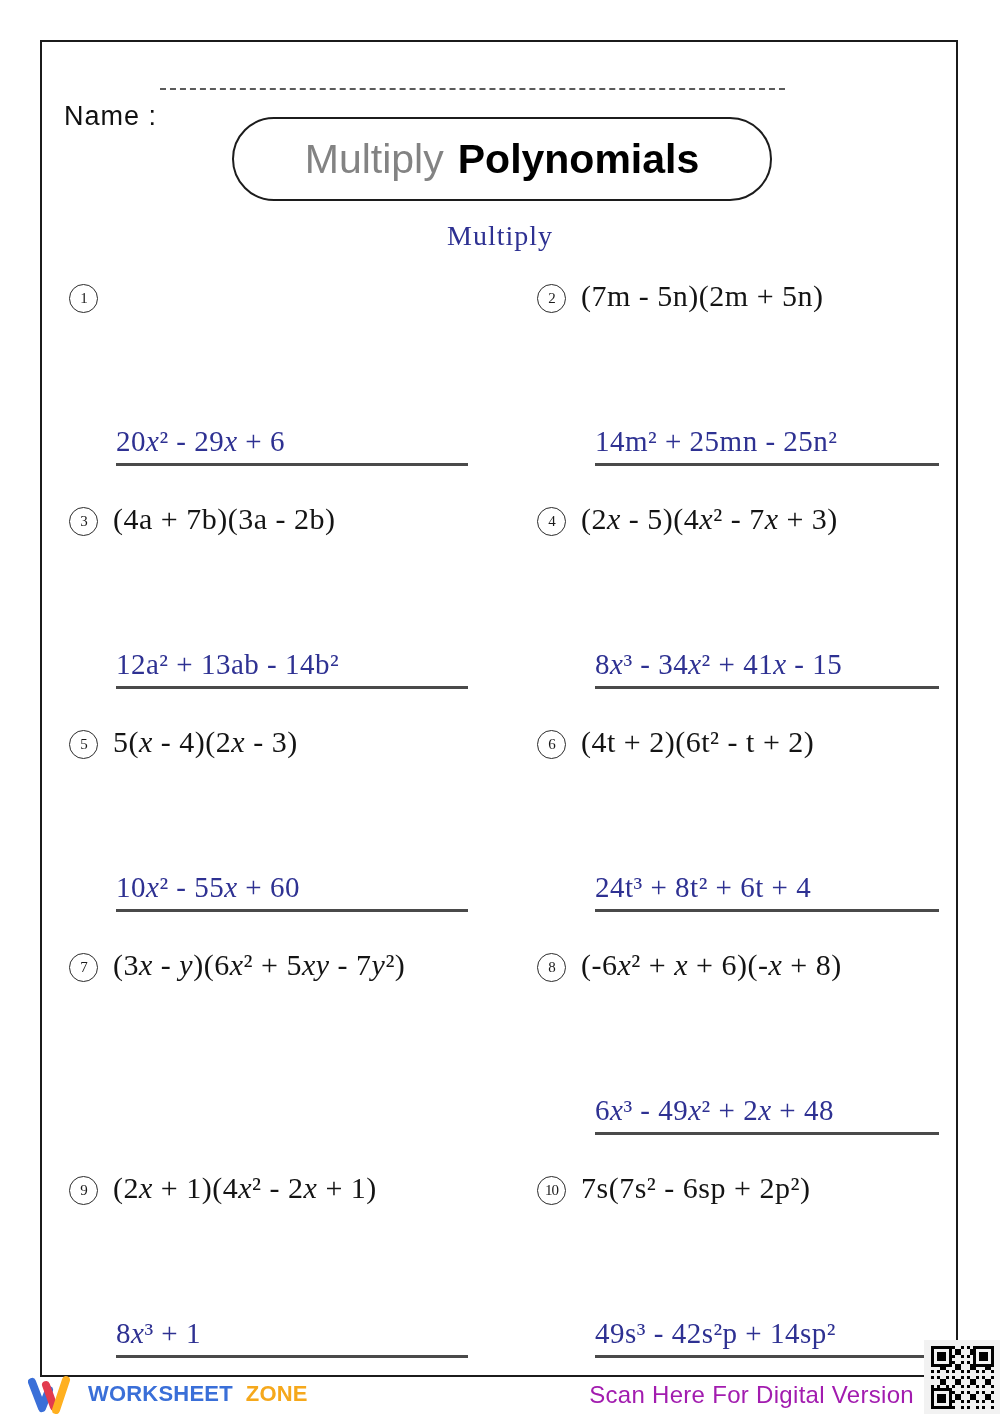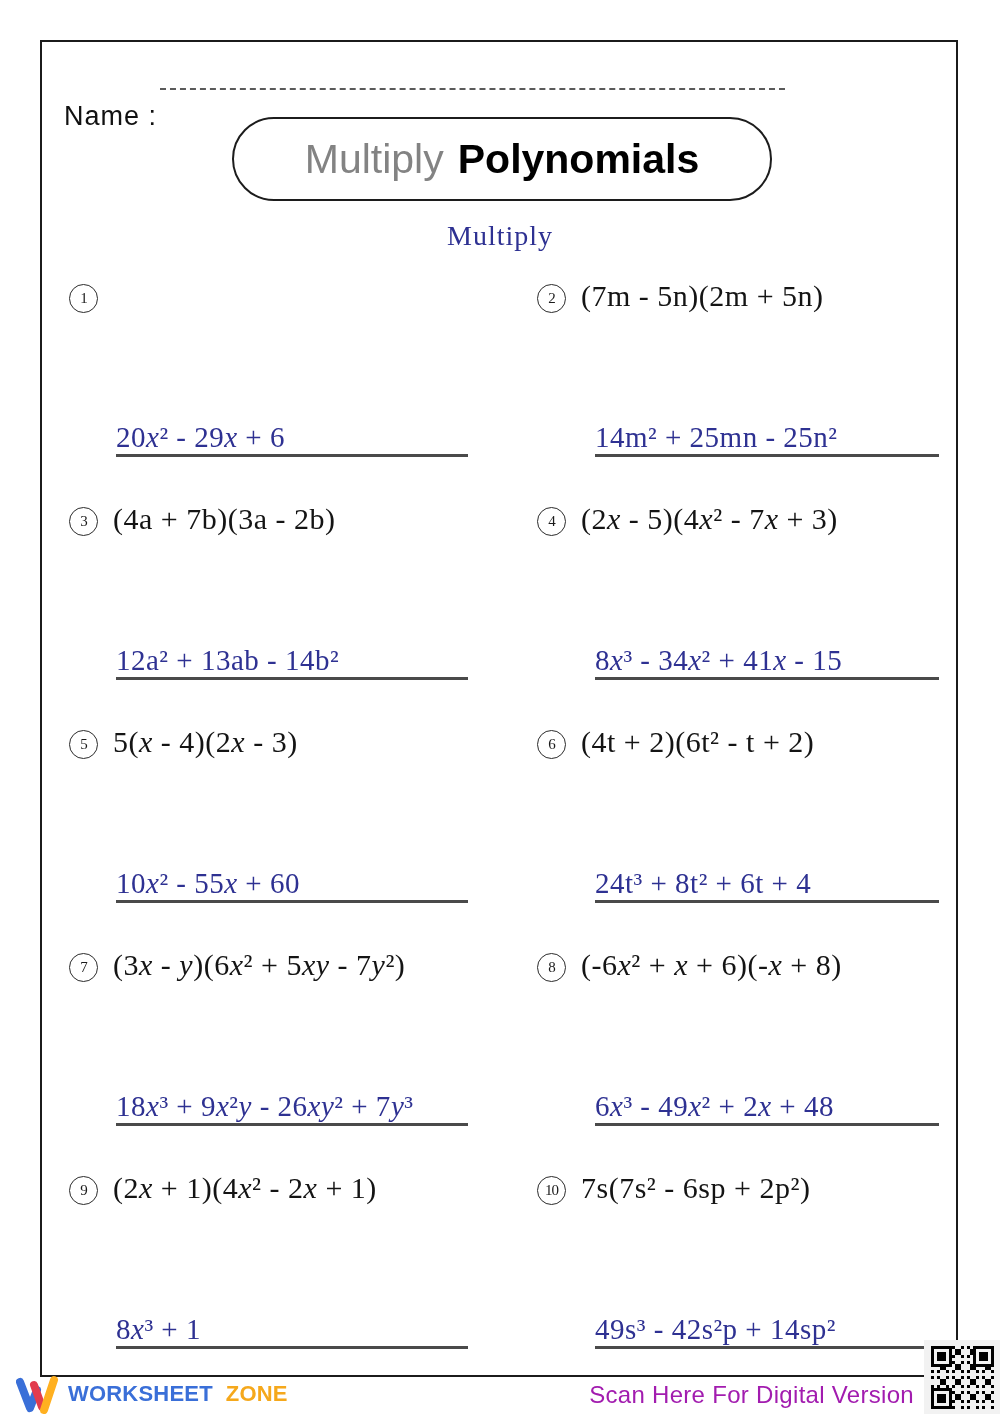--- a/index.html
+++ b/index.html
@@ -49,29 +49,30 @@
     flex:0 0 auto;width:27px;height:27px;border-radius:50%;
     border:1.6px solid #2b2b2b;display:flex;align-items:center;justify-content:center;
     font-size:15px;color:#1a1a1a;margin-top:6px;font-family:"Liberation Serif",serif;
     letter-spacing:-1px;
   }
   .expr{
     font-size:30px;color:#141414;letter-spacing:0.5px;line-height:1.2;
     padding-right:6px;
   }
   .ans-wrap{
-    position:absolute;bottom:36px;border-bottom:3px solid #4a4a4a;
+    position:absolute;bottom:27px;border-bottom:3px solid #4a4a4a;
+    padding-bottom:5px;
   }
   .cell:nth-child(odd) .ans-wrap{left:75px;width:352px;}
   .cell:nth-child(even) .ans-wrap{left:94px;width:344px;}
   .ans{font-size:29px;color:#2e3192;letter-spacing:0.5px;white-space:nowrap;}
   .math i{font-style:italic;}
   
   .footer-logo{
-    position:absolute;left:16px;top:1374px;display:flex;align-items:center;gap:8px;
+    position:absolute;left:28px;top:1374px;display:flex;align-items:center;gap:16px;
   }
   .brand{
     font-family:"Liberation Sans",sans-serif;font-weight:700;font-size:22px;
     letter-spacing:0.2px;display:flex;
   }
   .brand-1{color:#3a6fd8;}
   .brand-2{color:#f5a81c;margin-left:13px;}
   .scan-text{
     position:absolute;right:86px;top:1381px;
     font-family:"Liberation Sans",sans-serif;font-size:24px;font-weight:500;
@@ -158,23 +159,20 @@
     </div>
     <div class="ans-wrap">
       <div class="ans math">24t³ + 8t² + 6t + 4</div>
     </div>
   </div>
 
   <div class="cell">
     <div class="prob">
       <span class="num">7</span>
       <span class="expr math">(3<i>x</i> - <i>y</i>)(6<i>x</i>² + 5<i>x</i><i>y</i> - 7<i>y</i>²)</span>
-    </div>
-    <div class="ans-wrap">
-      <div class="ans math">18<i>x</i>³ + 9<i>x</i>²<i>y</i> - 26<i>x</i><i>y</i>² + 7<i>y</i>³</div>
     </div>
   </div>
 
   <div class="cell">
     <div class="prob">
       <span class="num">8</span>
       <span class="expr math">(-6<i>x</i>² + <i>x</i> + 6)(-<i>x</i> + 8)</span>
     </div>
     <div class="ans-wrap">
       <div class="ans math">6<i>x</i>³ - 49<i>x</i>² + 2<i>x</i> + 48</div>

